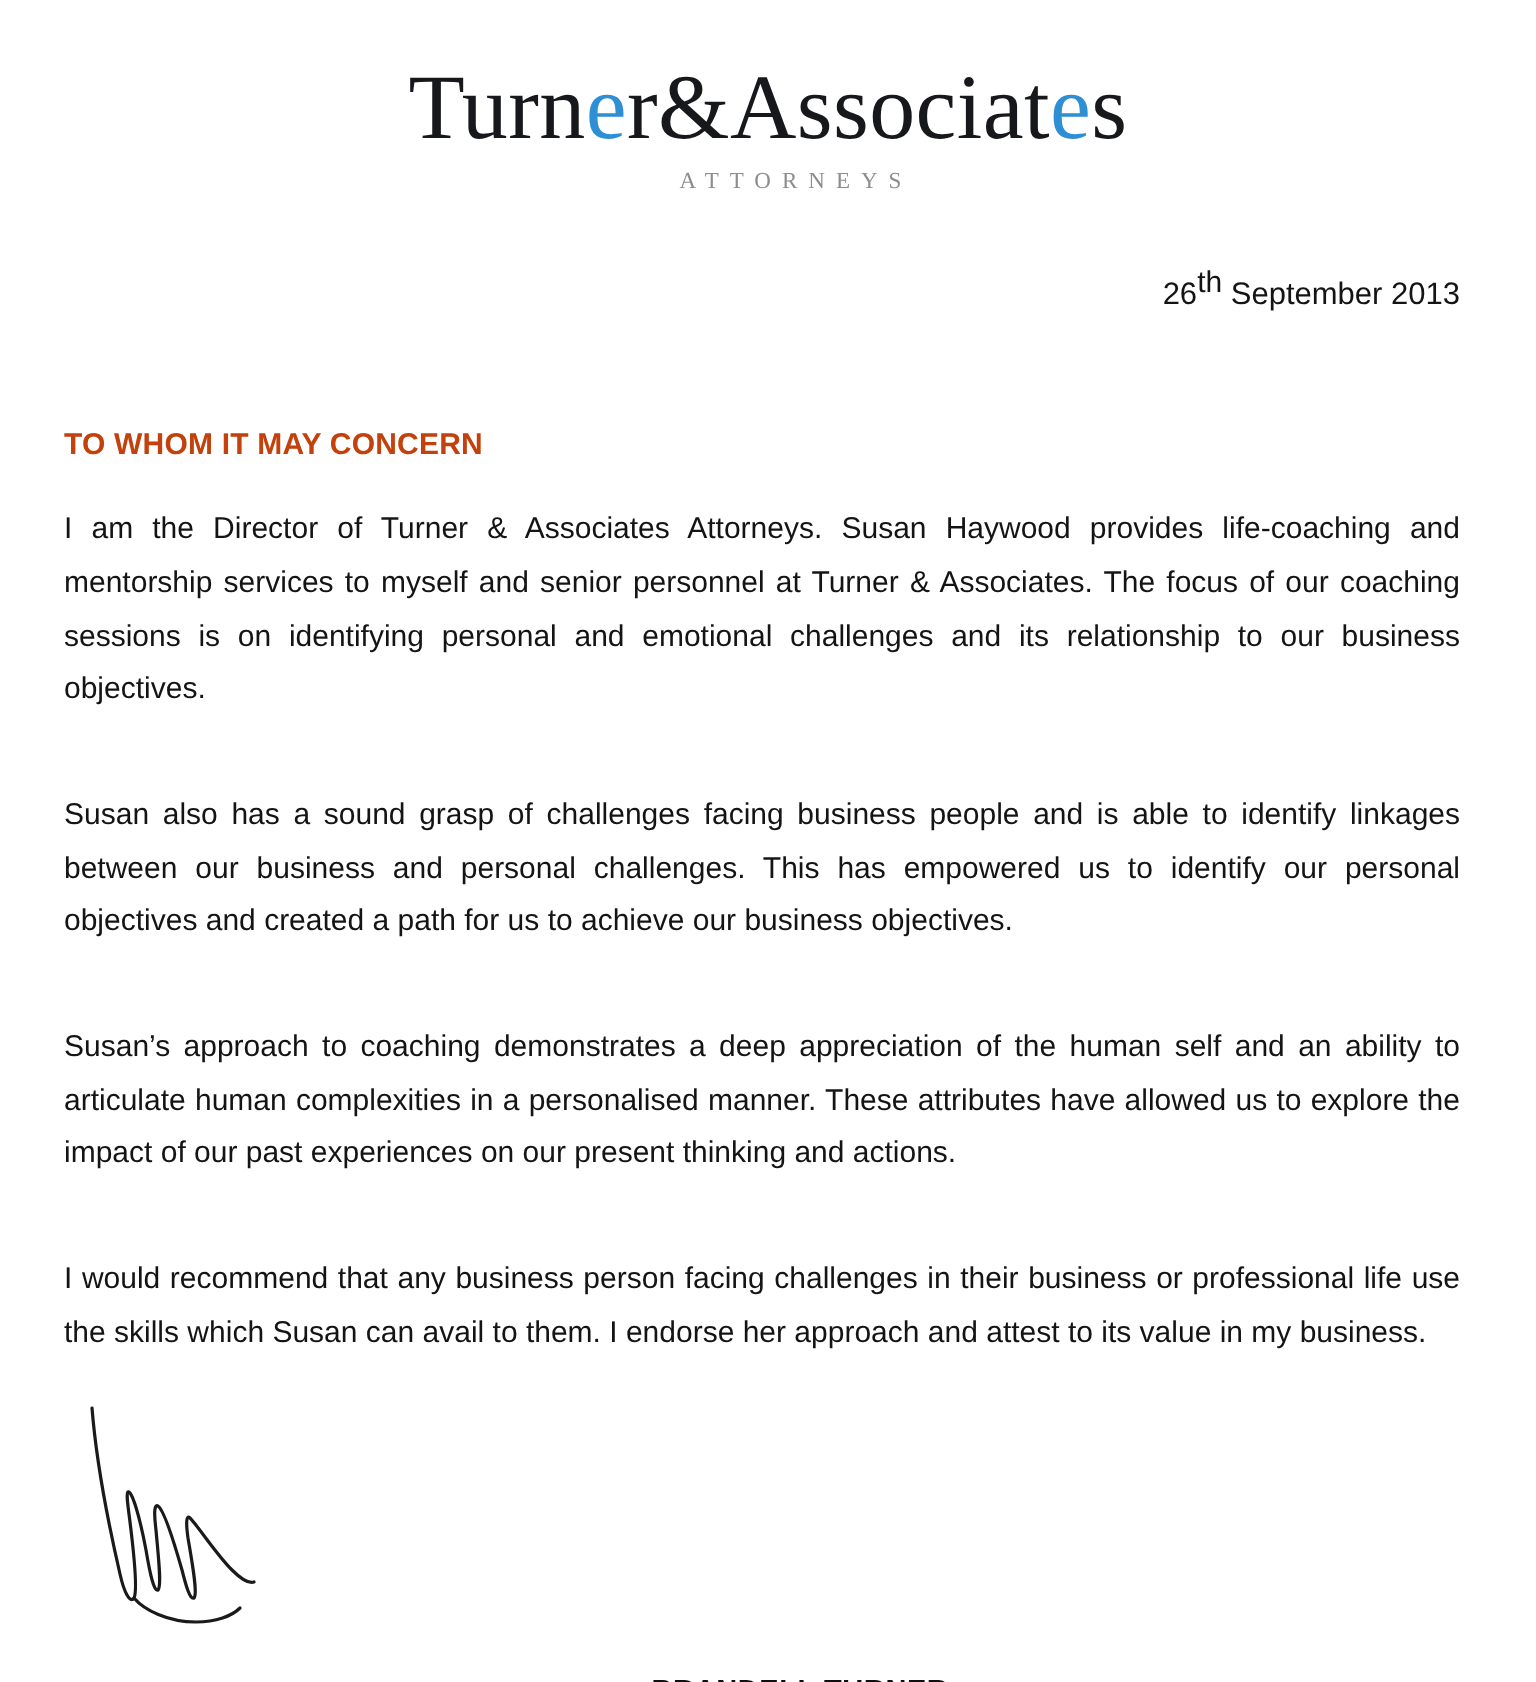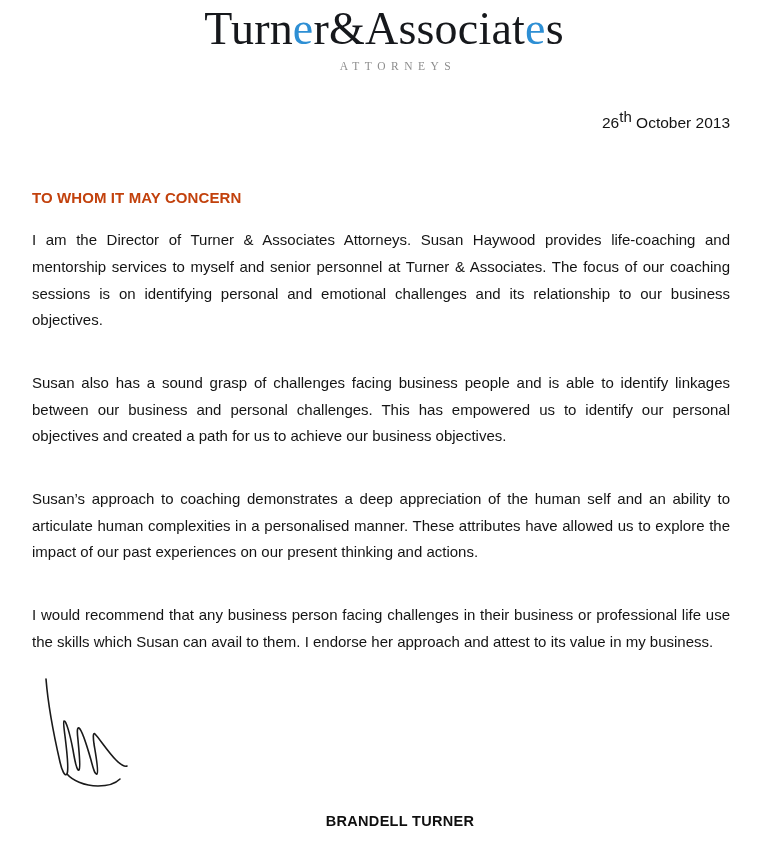--- a/index.html
+++ b/index.html
@@ -16,21 +16,21 @@
   }
   .page {
     position: relative;
     width: 768px;
     height: 841px;
     box-sizing: border-box;
   }
 
   
   .letterhead {
-    padding-top: 5px;
+    padding-top: 30px;
     text-align: center;
   }
   .logo-wordmark {
     font-family: "Liberation Serif", serif;
     font-size: 46px;
     letter-spacing: 0.2px;
     line-height: 1.05;
     white-space: nowrap;
     color: #16181c;
   }
@@ -105,21 +105,21 @@
 </head>
 <body>
 
 <div class="page">
 
   <div class="letterhead">
     <div class="logo-wordmark"><span>Turn</span><span class="accent">e</span><span>r&amp;Associat</span><span class="accent">e</span><span>s</span></div>
     <div class="logo-sub">ATTORNEYS</div>
   </div>
 
-  <div class="date-line"><span>26</span><sup>th</sup><span> October 2013</span></div>
+  <div class="date-line"><span>26</span><sup>th</sup><span> September 2013</span></div>
 
   <div class="body-wrap">
     <div class="salutation">TO WHOM IT MAY CONCERN</div>
     <p class="para">I am the Director of Turner &amp; Associates Attorneys. Susan Haywood provides life-coaching and mentorship services to myself and senior personnel at Turner &amp; Associates. The focus of our coaching sessions is on identifying personal and emotional challenges and its relationship to our business objectives.</p>
     <p class="para">Susan also has a sound grasp of challenges facing business people and is able to identify linkages between our business and personal challenges. This has empowered us to identify our personal objectives and created a path for us to achieve our business objectives.</p>
     <p class="para">Susan’s approach to coaching demonstrates a deep appreciation of the human self and an ability to articulate human complexities in a personalised manner. These attributes have allowed us to explore the impact of our past experiences on our present thinking and actions.</p>
     <p class="para">I would recommend that any business person facing challenges in their business or professional life use the skills which Susan can avail to them. I endorse her approach and attest to its value in my business.</p>
   </div>
 
   <div class="signature-block">

